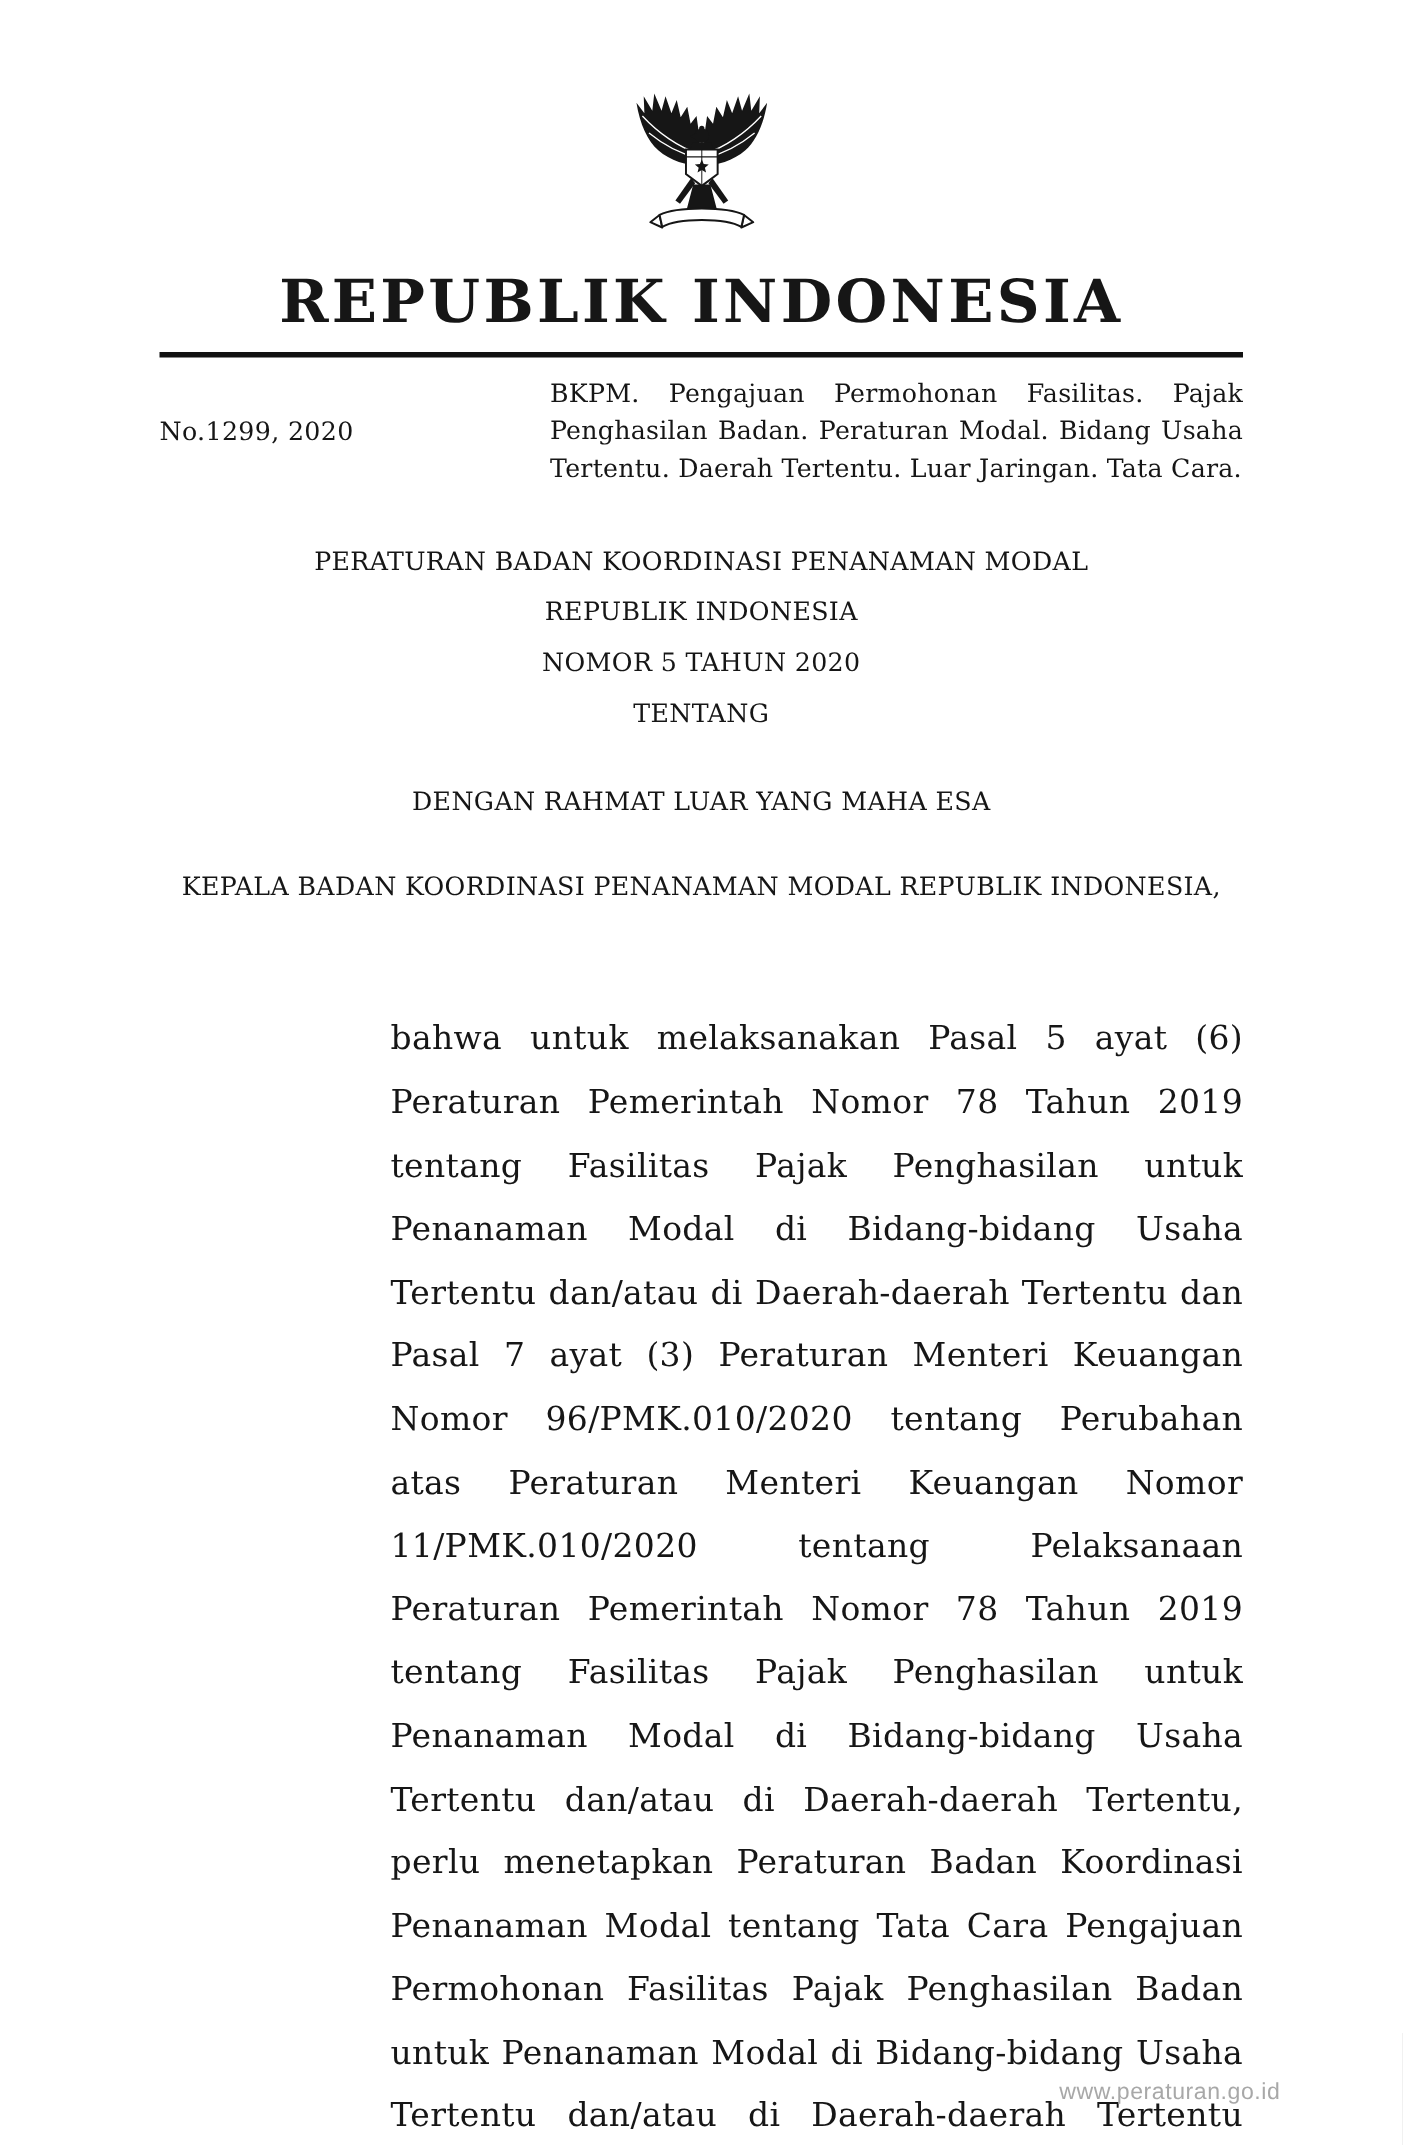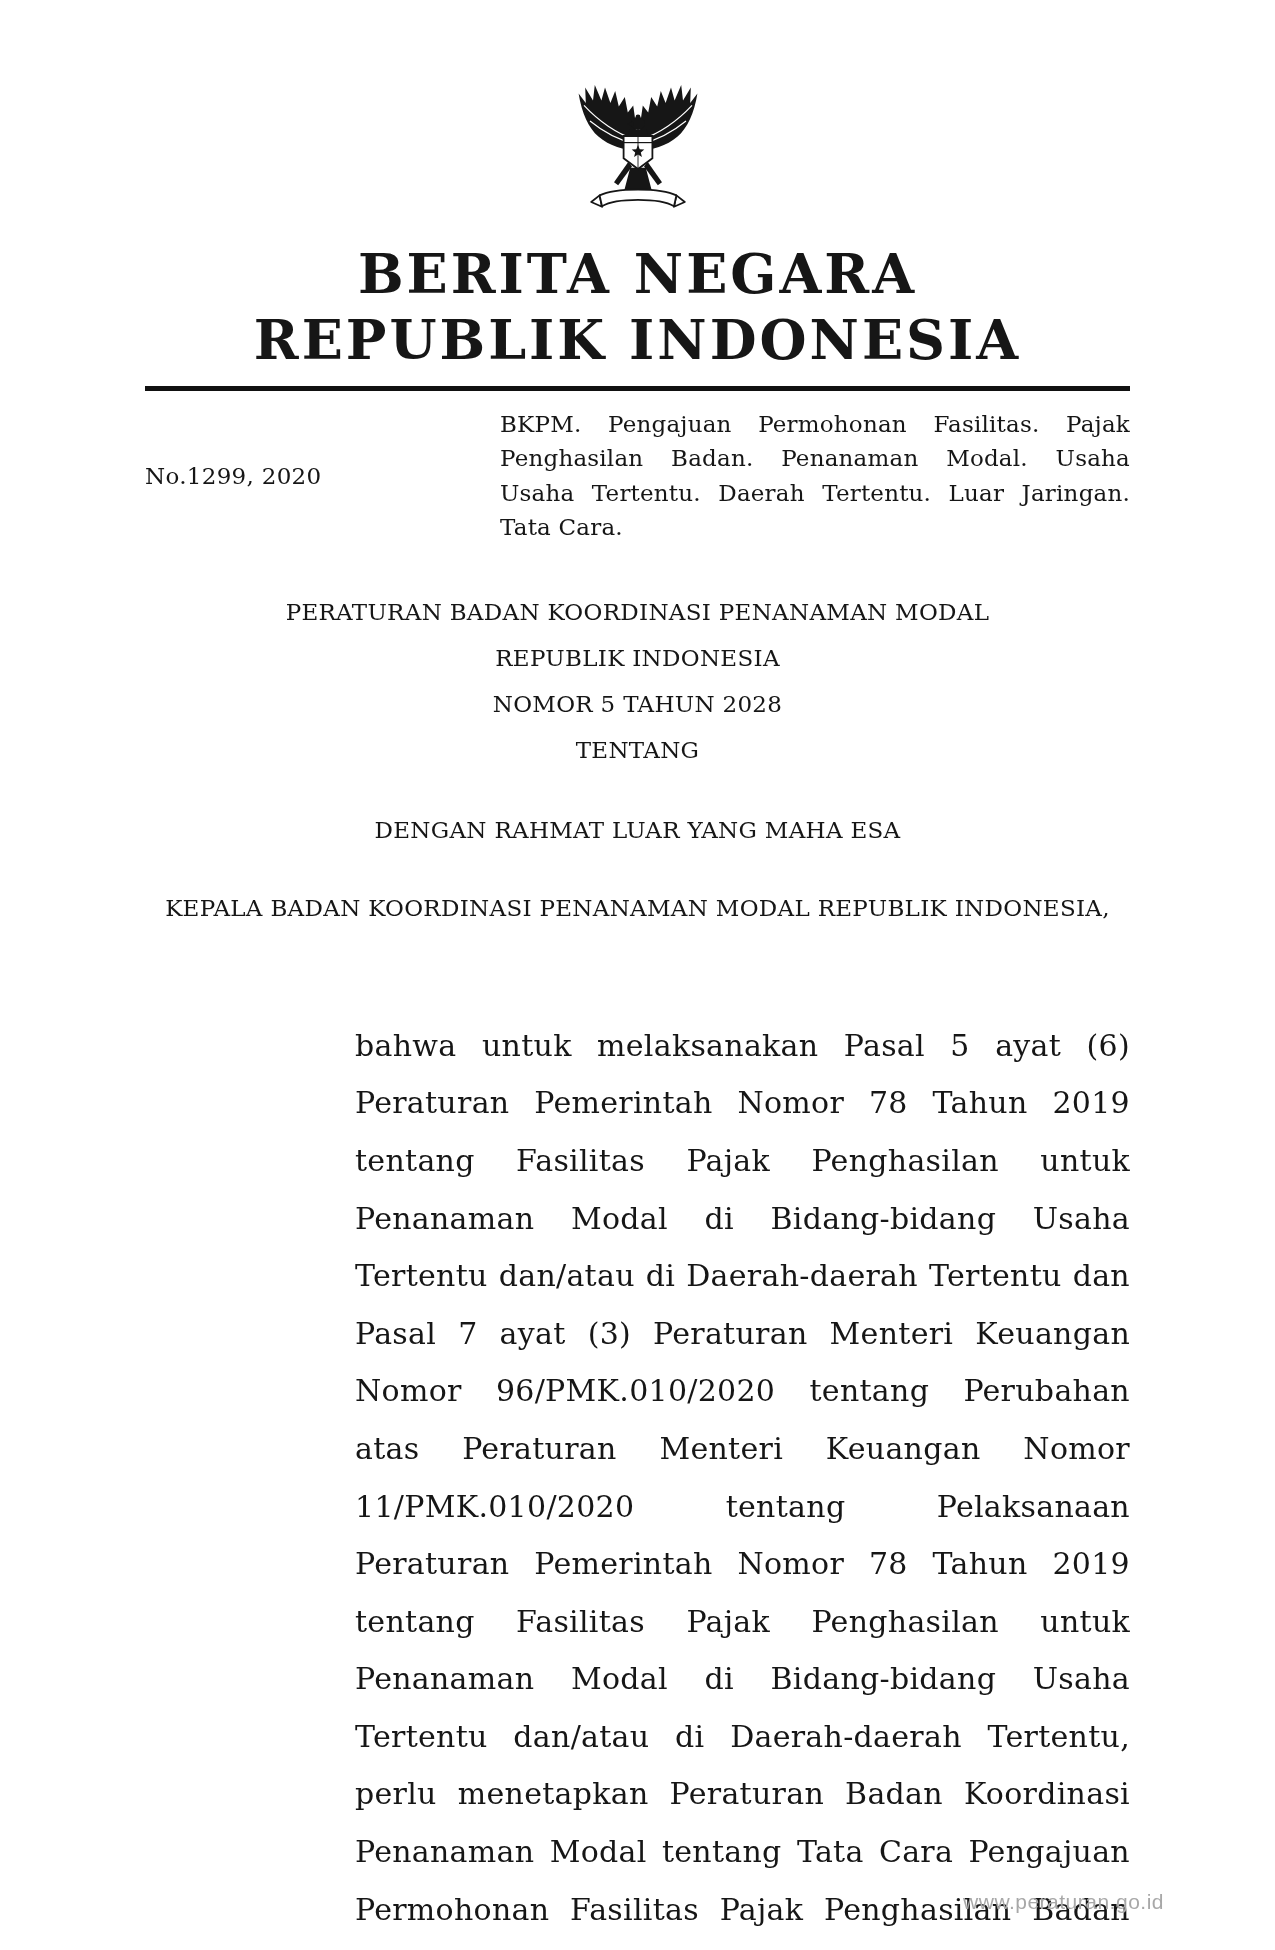--- a/index.html
+++ b/index.html
@@ -167,35 +167,34 @@
 
       <g fill="#ffffff" stroke="#161616" stroke-width="3" stroke-linejoin="round">
         <path d="M46 194 L 32 205 L 50 213 Z"></path>
         <path d="M174 194 L 188 205 L 170 213 Z"></path>
         <path d="M46 194 C 72 181 148 181 174 194 L 170 212 C 146 198 74 198 50 212 Z"></path>
       </g>
     </svg>
   </div>
 
   <div class="title-block">
-    <h1 class="gazette-title">BERITA NEGARA</h1>
     <h1 class="gazette-title">REPUBLIK INDONESIA</h1>
   </div>
 
   <div class="rule"></div>
 
   <div class="masthead-row">
     <div class="issue-number">No.1299, 2020</div>
-    <p class="subject-abstract">BKPM. Pengajuan Permohonan Fasilitas. Pajak Penghasilan Badan. Penanaman Modal. Usaha Usaha Tertentu. Daerah Tertentu. Luar Jaringan. Tata Cara.</p>
+    <p class="subject-abstract">BKPM. Pengajuan Permohonan Fasilitas. Pajak Penghasilan Badan. Peraturan Modal. Bidang Usaha Tertentu. Daerah Tertentu. Luar Jaringan. Tata Cara.</p>
   </div>
 
   <div class="reg-headings">
     <p>PERATURAN BADAN KOORDINASI PENANAMAN MODAL</p>
     <p>REPUBLIK INDONESIA</p>
-    <p>NOMOR 5 TAHUN 2028</p>
+    <p>NOMOR 5 TAHUN 2020</p>
     <p>TENTANG</p>
   </div>
 
 
   <p class="invocation">DENGAN RAHMAT LUAR YANG MAHA ESA</p>
 
   <p class="official">KEPALA BADAN KOORDINASI PENANAMAN MODAL REPUBLIK INDONESIA,</p>
 
   <div class="considering">
     <span class="clause-label">Menimbang</span>

